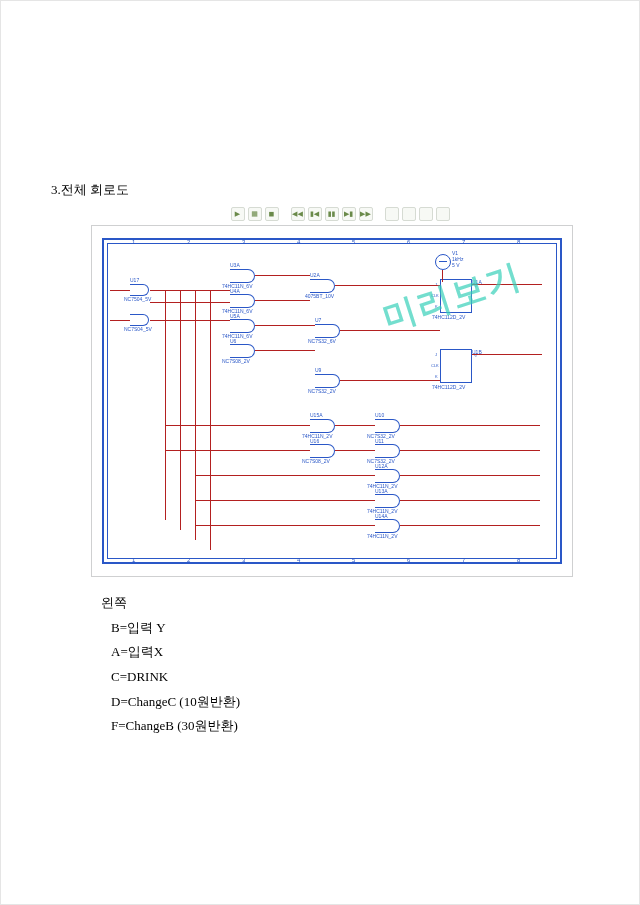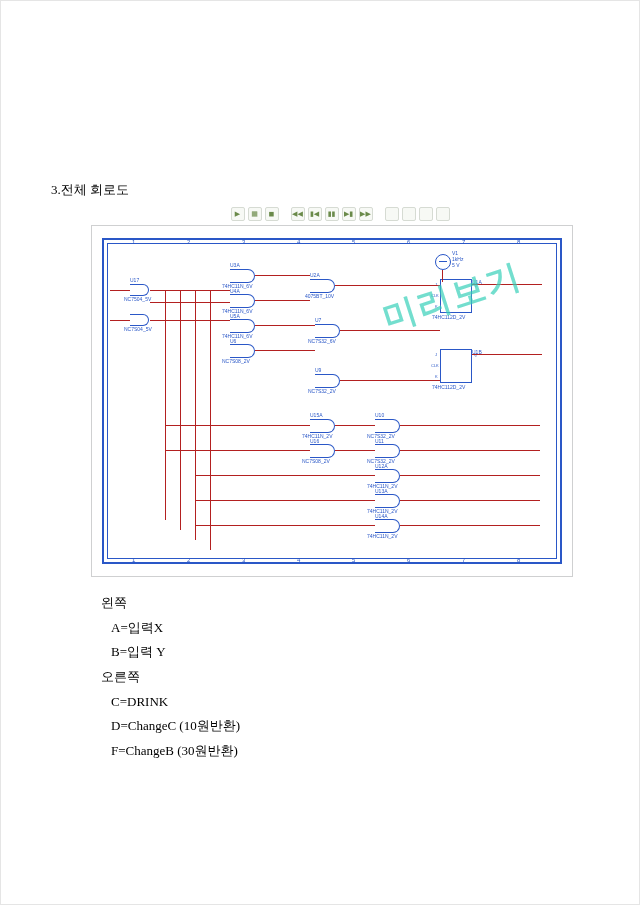--- a/index.html
+++ b/index.html
@@ -335,21 +335,20 @@
       <div class="wire h" style="left:290px; top:231px; width:140px"></div>
       <div class="wire h" style="left:290px; top:256px; width:140px"></div>
       <div class="wire h" style="left:290px; top:281px; width:140px"></div>
 
       <div class="watermark">미리보기</div>
     </div>
   </div>
 
   <div class="legend">
     <div class="row">왼쪽</div>
+    <div class="row indent">B=입력 Y</div>
     <div class="row indent">A=입력X</div>
-    <div class="row indent">B=입력 Y</div>
-    <div class="row">오른쪽</div>
     <div class="row indent">C=DRINK</div>
     <div class="row indent">D=ChangeC (10원반환)</div>
     <div class="row indent">F=ChangeB (30원반환)</div>
   </div>
 
 </div>
 
 </body></html>

